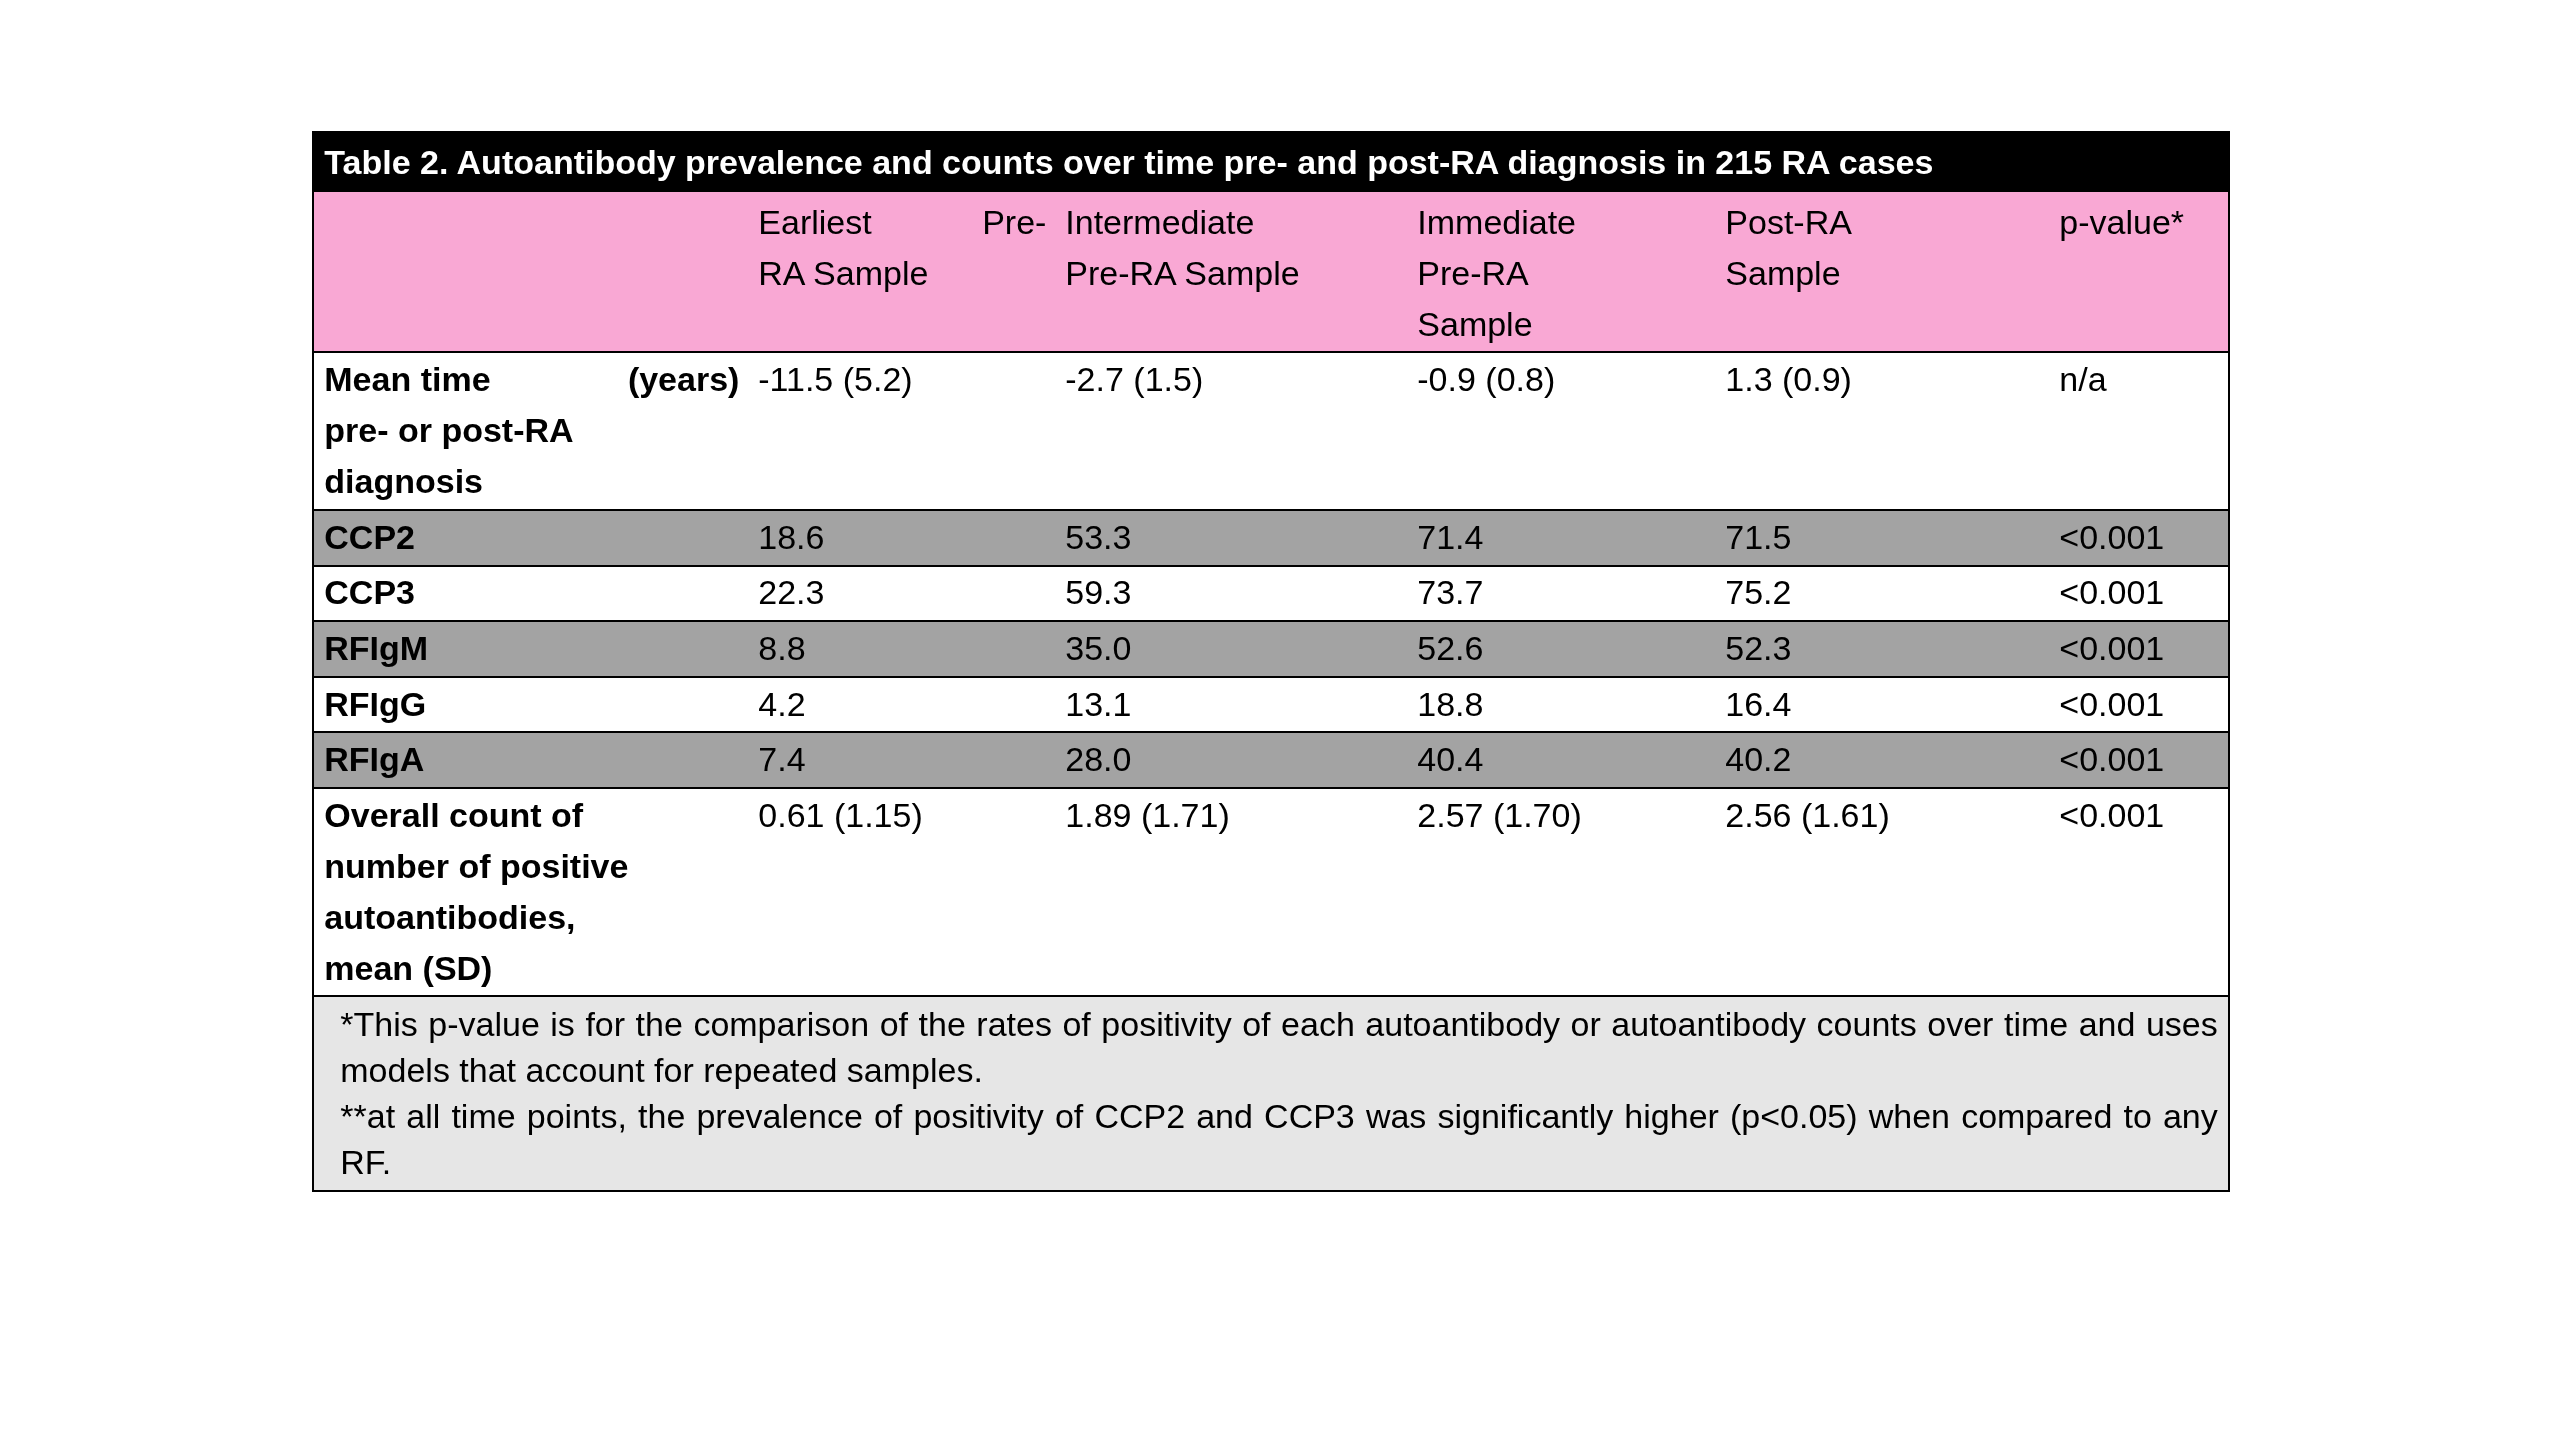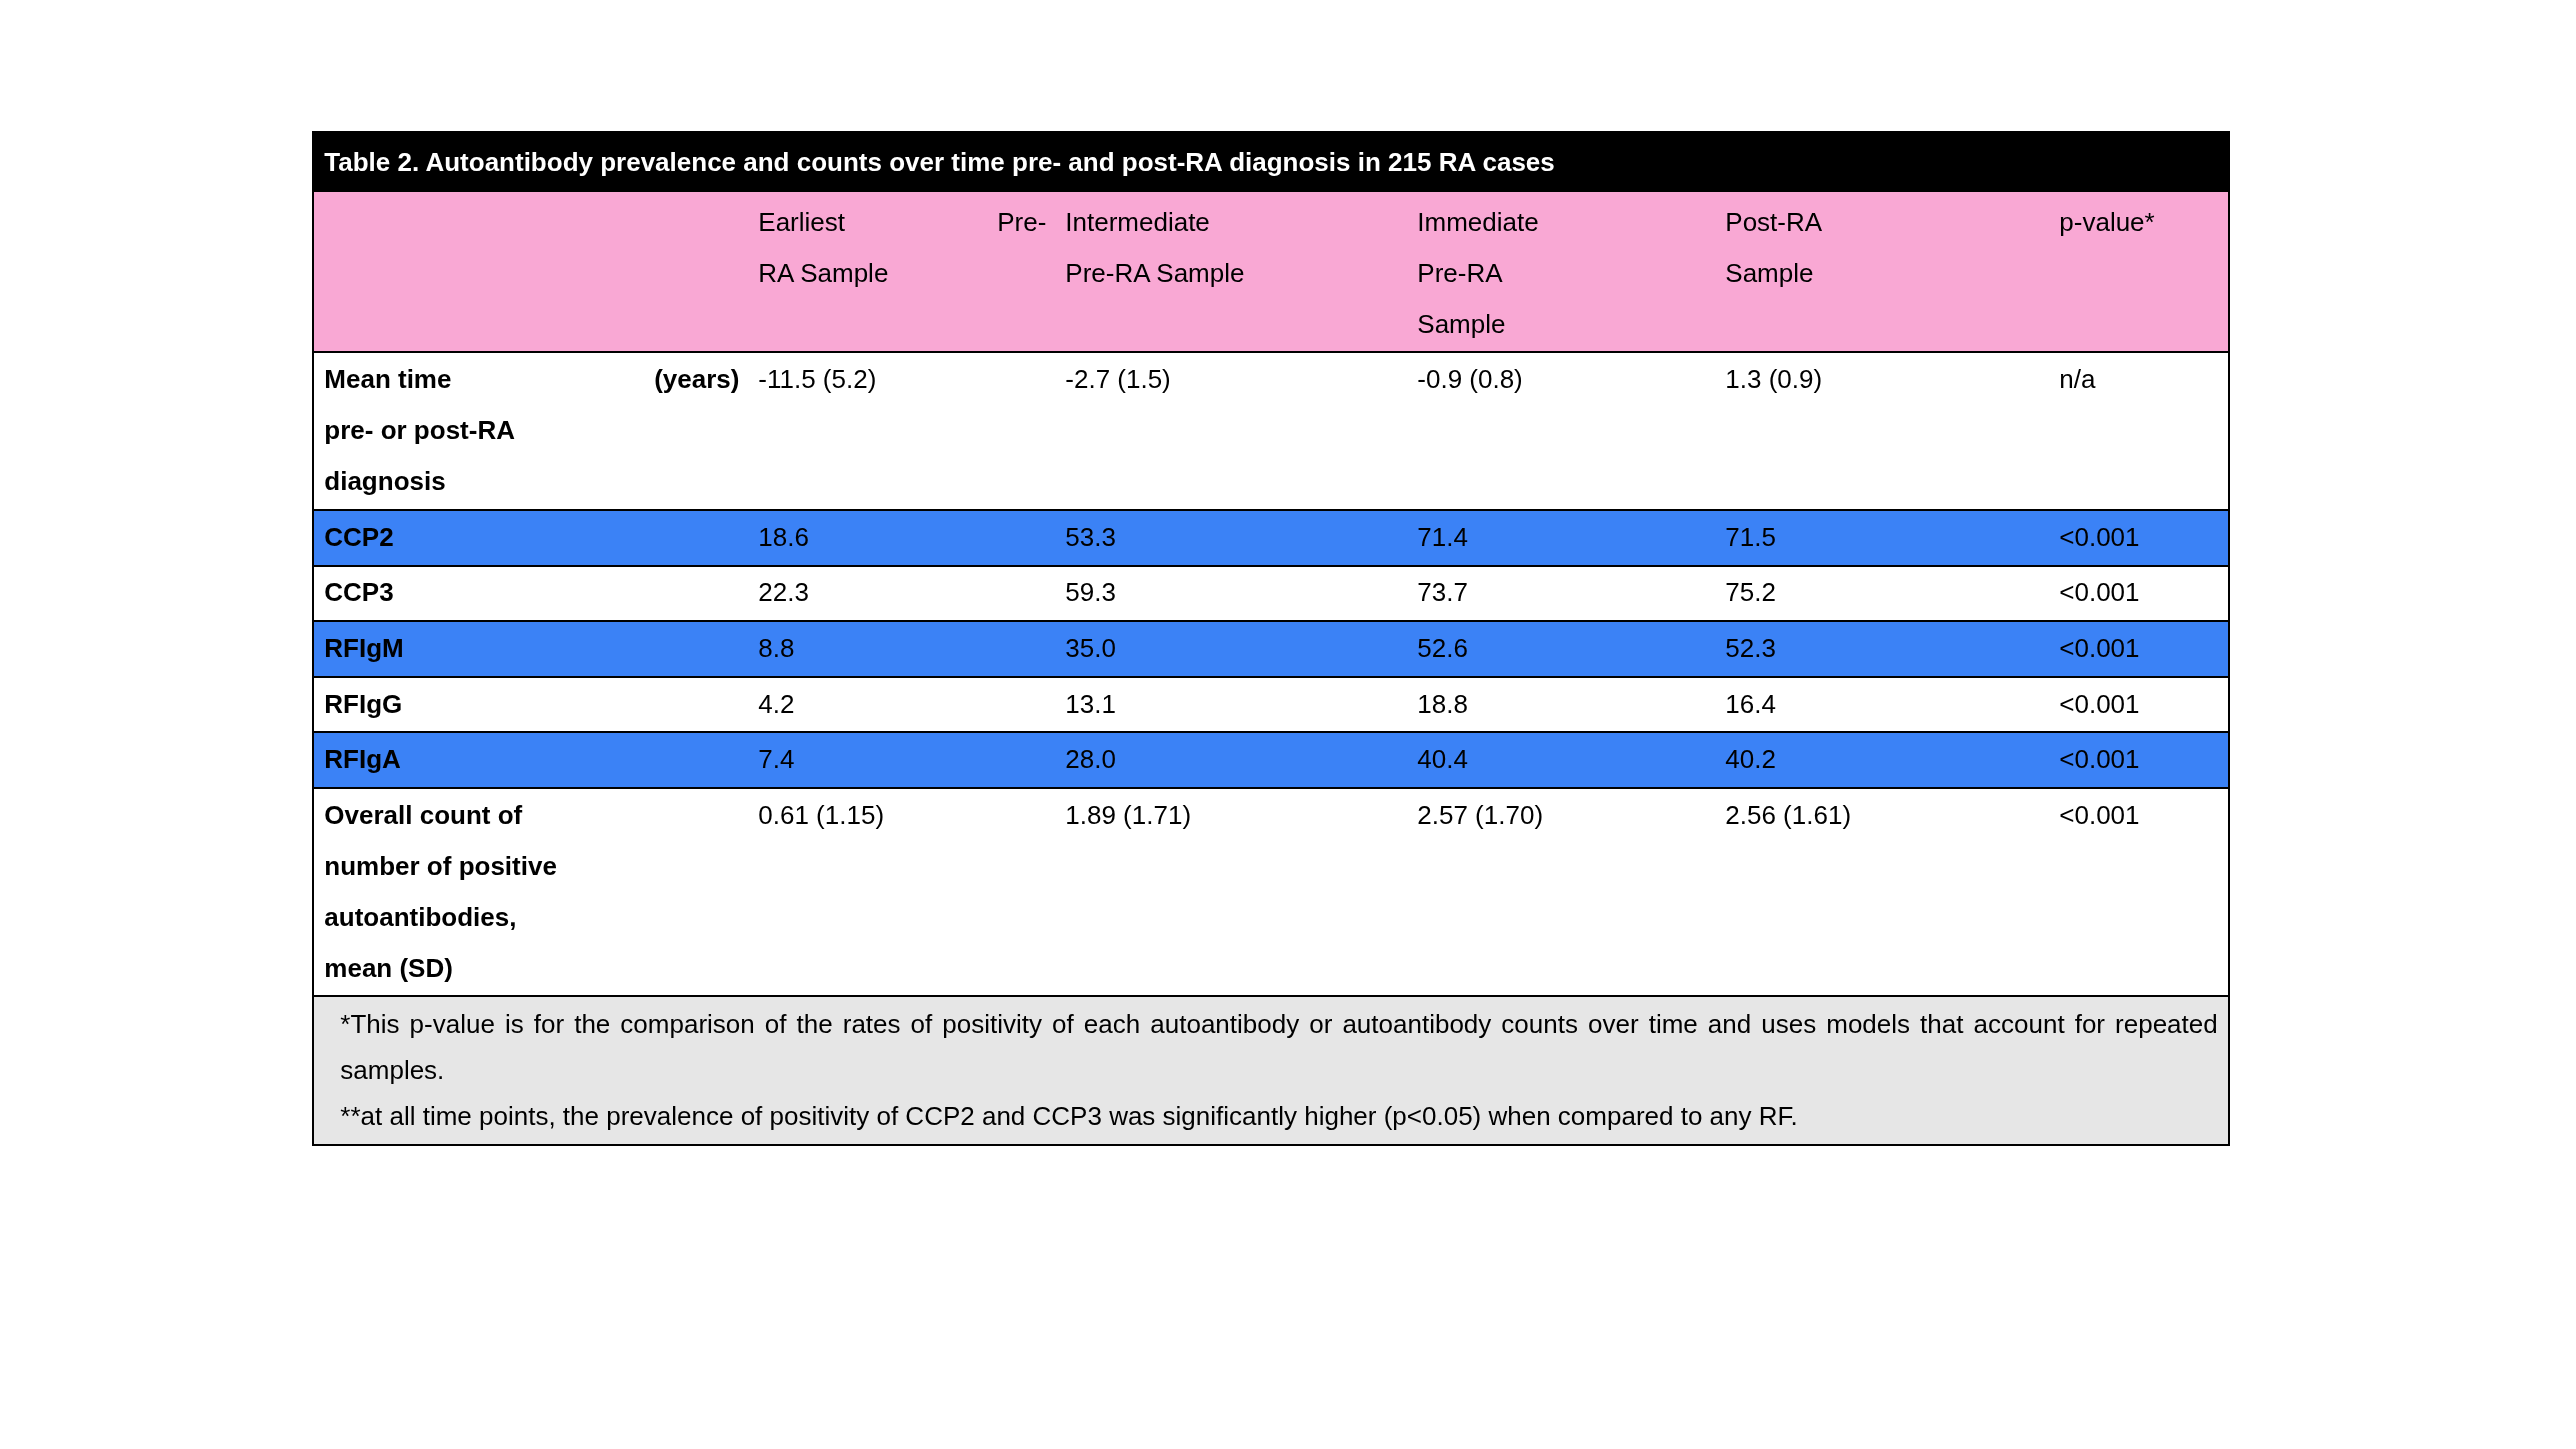--- a/index.html
+++ b/index.html
@@ -16,21 +16,21 @@
     overflow: hidden;
   }
   table.data-table {
     position: absolute;
     left: 312px;
     top: 131px;
     width: 1916px;
     border-collapse: collapse;
     table-layout: fixed;
     border: 2.6px solid #000000;
-    font-size: 26px;
+    font-size: 34px;
     color: #000000;
   }
   td {
     vertical-align: top;
     padding: 0.9px 8.6px 1.7px 10.3px;
     line-height: 51px;
     overflow: hidden;
   }
   tr.title-row td {
     background: #000000;
@@ -42,21 +42,21 @@
   tr.head-row td {
     background: #f9a8d4;
     border-top: none;
     padding-top: 4.3px;
     height: 153px;
   }
   tr.body-row td {
     border-top: 2.6px solid #000000;
   }
   tr.shaded td {
-    background: #3b82f6;
+    background: #a3a3a3;
   }
   td.row-label {
     font-weight: bold;
   }
   .preline {
     white-space: pre-line;
   }
   .jline {
     display: flex;
     justify-content: space-between;

